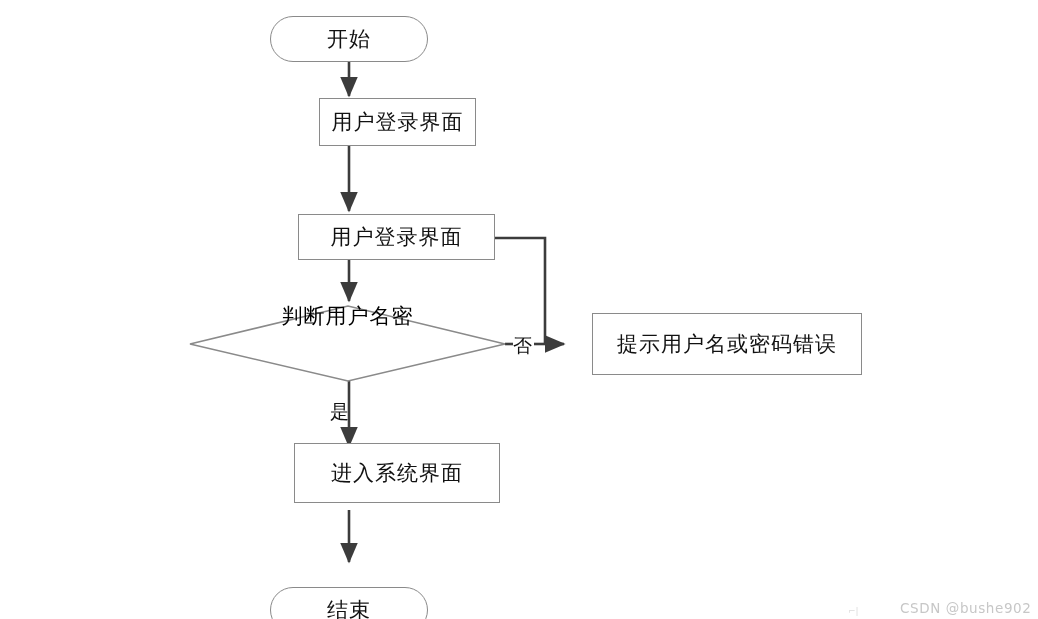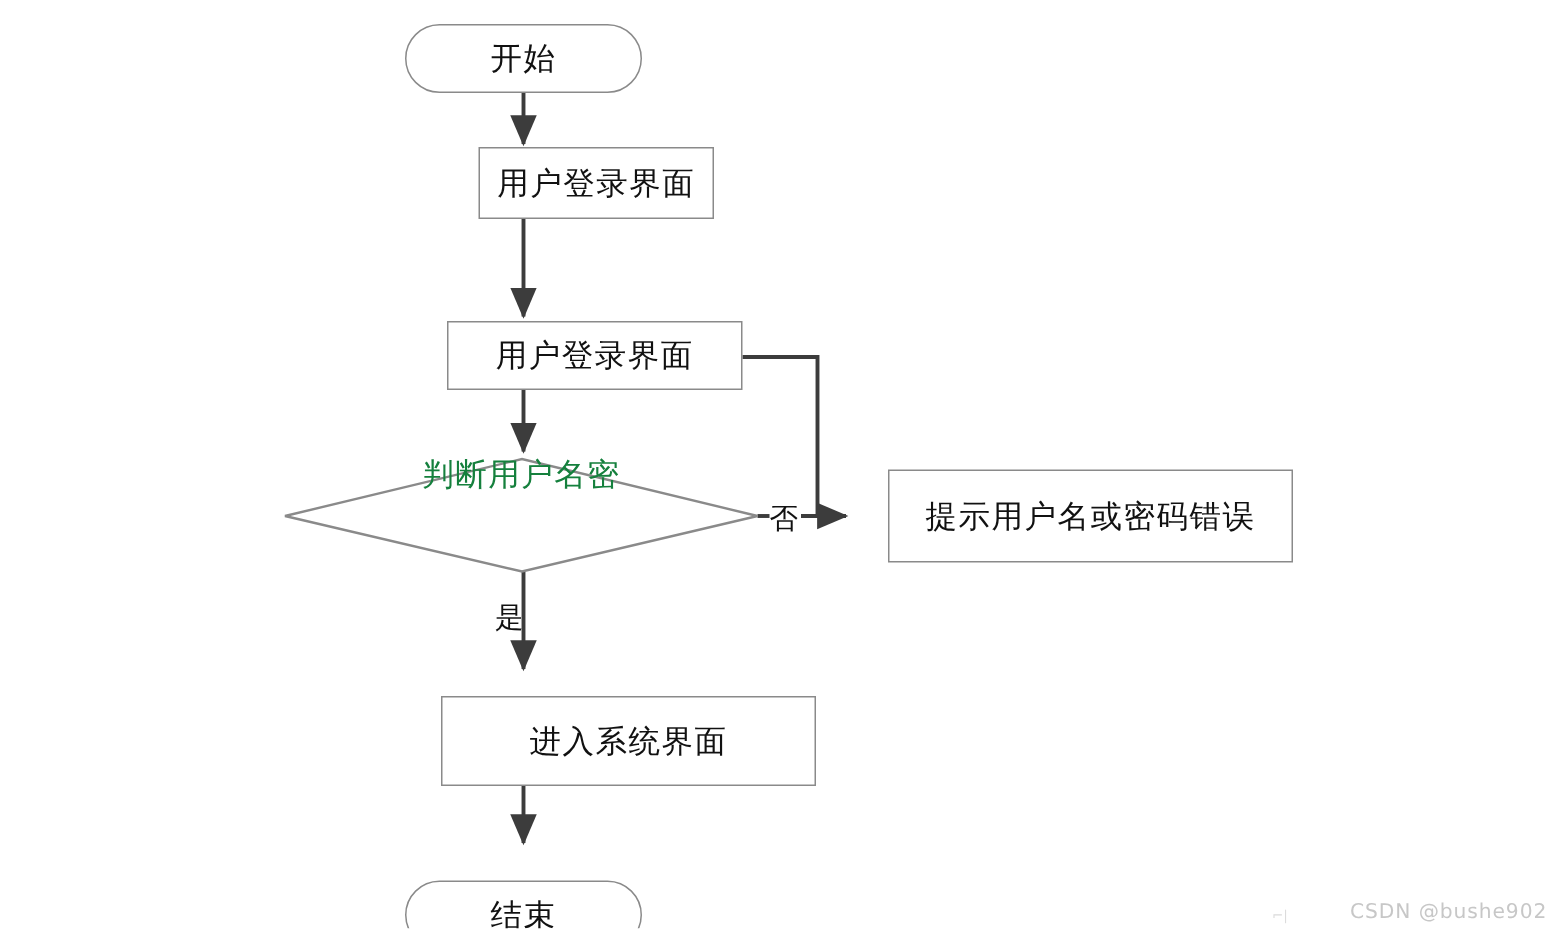--- a/index.html
+++ b/index.html
@@ -40,21 +40,21 @@
   .decision-wrap {
     position: absolute;
   }
   .decision-text {
     position: absolute;
     left: 0;
     width: 100%;
     text-align: center;
     font-size: 21px;
     line-height: 1.42;
-    color: #15803d;
+    color: #000000;
     letter-spacing: 1px;
   }
   .edge-label {
     position: absolute;
     font-size: 19px;
     color: #111111;
     letter-spacing: 0.5px;
   }
   svg.lines {
     position: absolute;
@@ -142,21 +142,21 @@
   </div>
 
   <div class="edge-label" style="left:513px; top:333px;">否</div>
 
   <div class="edge-label" style="left:330px; top:399px;">是</div>
 
   <div class="node process" style="left:544px; top:313px; width:270px; height:62px;">
     <span>提示用户名或密码错误</span>
   </div>
 
-  <div class="node process" style="left:246px; top:464px; width:250px; height:60px;">
+  <div class="node process" style="left:246px; top:443px; width:206px; height:60px;">
     <span>进入系统界面</span>
   </div>
 
   <div class="node terminator" style="left:270px; top:587px; width:158px; height:46px;">
     <span>结束</span>
   </div>
 
   <div class="watermark" style="left:900px; top:600px;">CSDN @bushe902</div>
 
   <div class="artifact" style="left:848px; top:606px;">⌐|</div>

